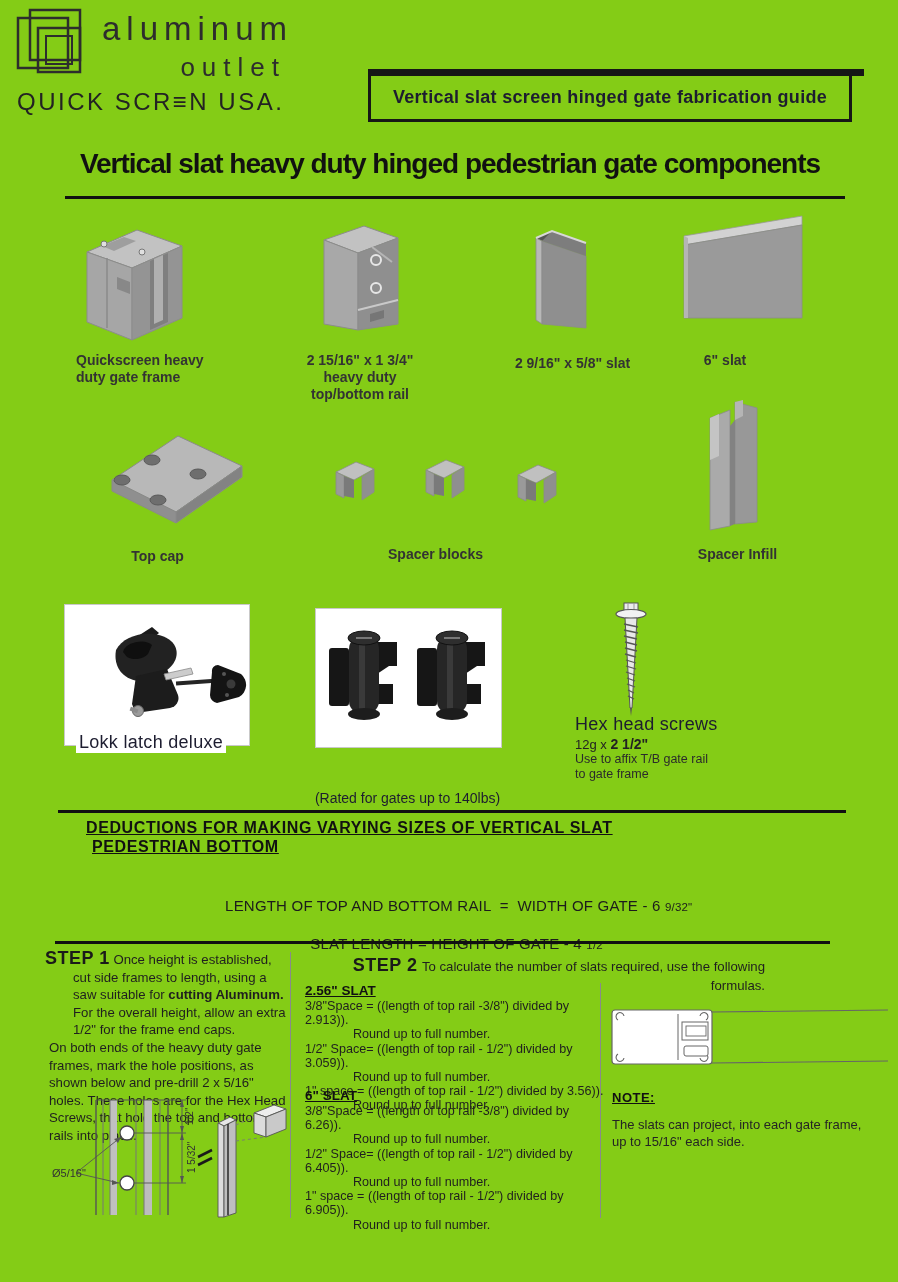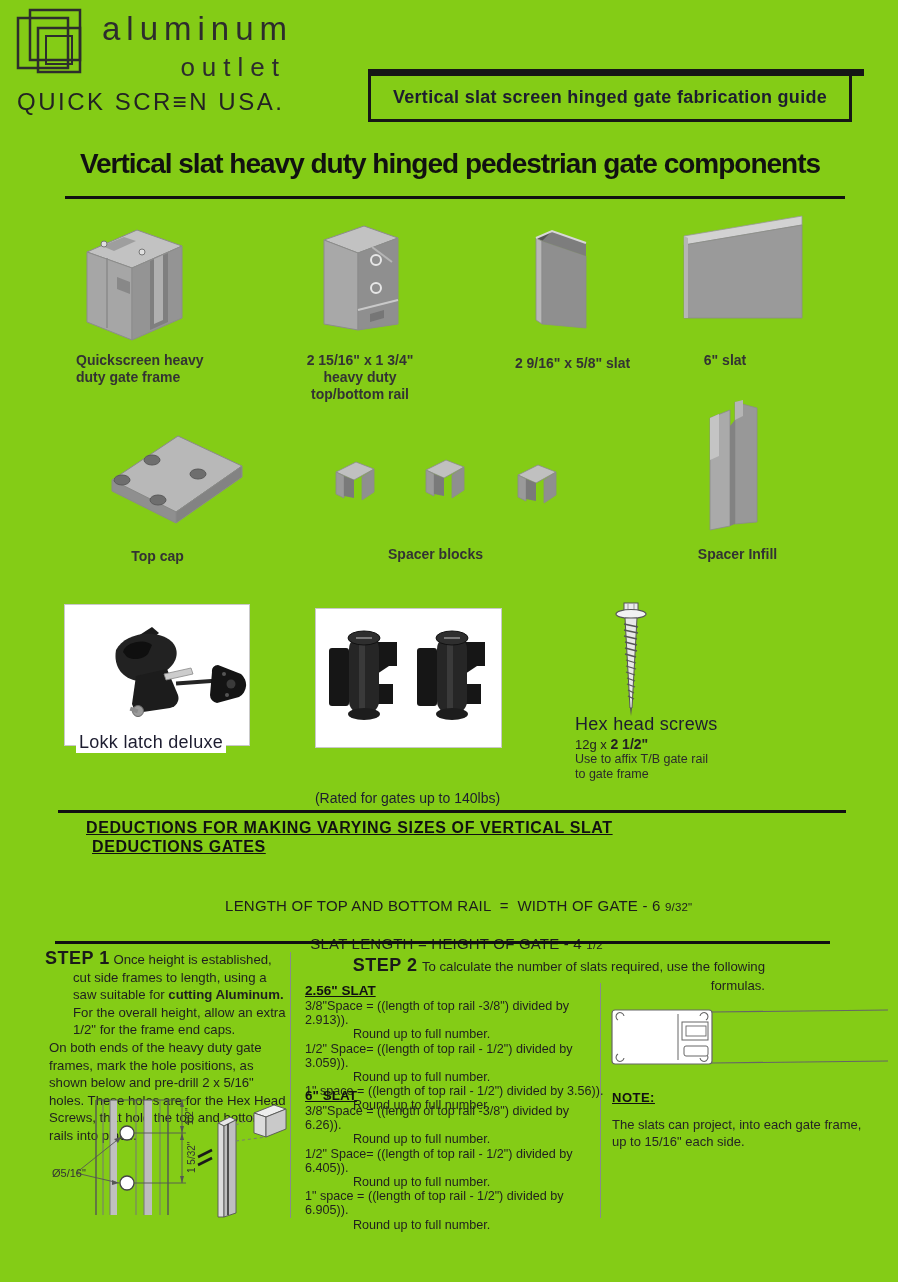--- a/index.html
+++ b/index.html
@@ -227,21 +227,21 @@
   </svg>
   <div class="abs futura-label" style="left:575px;top:714px;width:200px;">Hex head screws</div>
   <div class="abs screw-size" style="left:575px;top:736px;width:200px;">
     <span>12g x </span><b>2 1/2"</b>
   </div>
   <div class="abs screw-use preline" style="left:575px;top:752px;width:210px;">Use to affix T/B gate rail
 to gate frame</div>
 
   <div class="abs rule" style="left:58px;top:810px;width:788px;height:3px;"></div>
   <div class="abs ded-title" style="left:86px;top:818px;width:720px;">DEDUCTIONS FOR MAKING VARYING SIZES OF VERTICAL SLAT</div>
-  <div class="abs ded-title" style="left:92px;top:837px;width:400px;">DEDUCTIONS GATES</div>
+  <div class="abs ded-title" style="left:92px;top:837px;width:400px;">PEDESTRIAN BOTTOM</div>
 
   <div class="abs formula prewrap" style="left:100px;top:880px;width:700px;">
     <span>LENGTH OF TOP AND BOTTOM RAIL  =  WIDTH OF GATE - 6 </span><span class="frac">9/32"</span>
   </div>
   <div class="abs formula prewrap" style="left:100px;top:918px;width:700px;">
     <span>SLAT LENGTH = HEIGHT OF GATE - 4 </span><span class="frac">1/2"</span>
   </div>
   <div class="abs rule" style="left:55px;top:941px;width:775px;height:3px;"></div>
 
   <div class="abs step-body" style="left:45px;top:950px;width:242px;">

